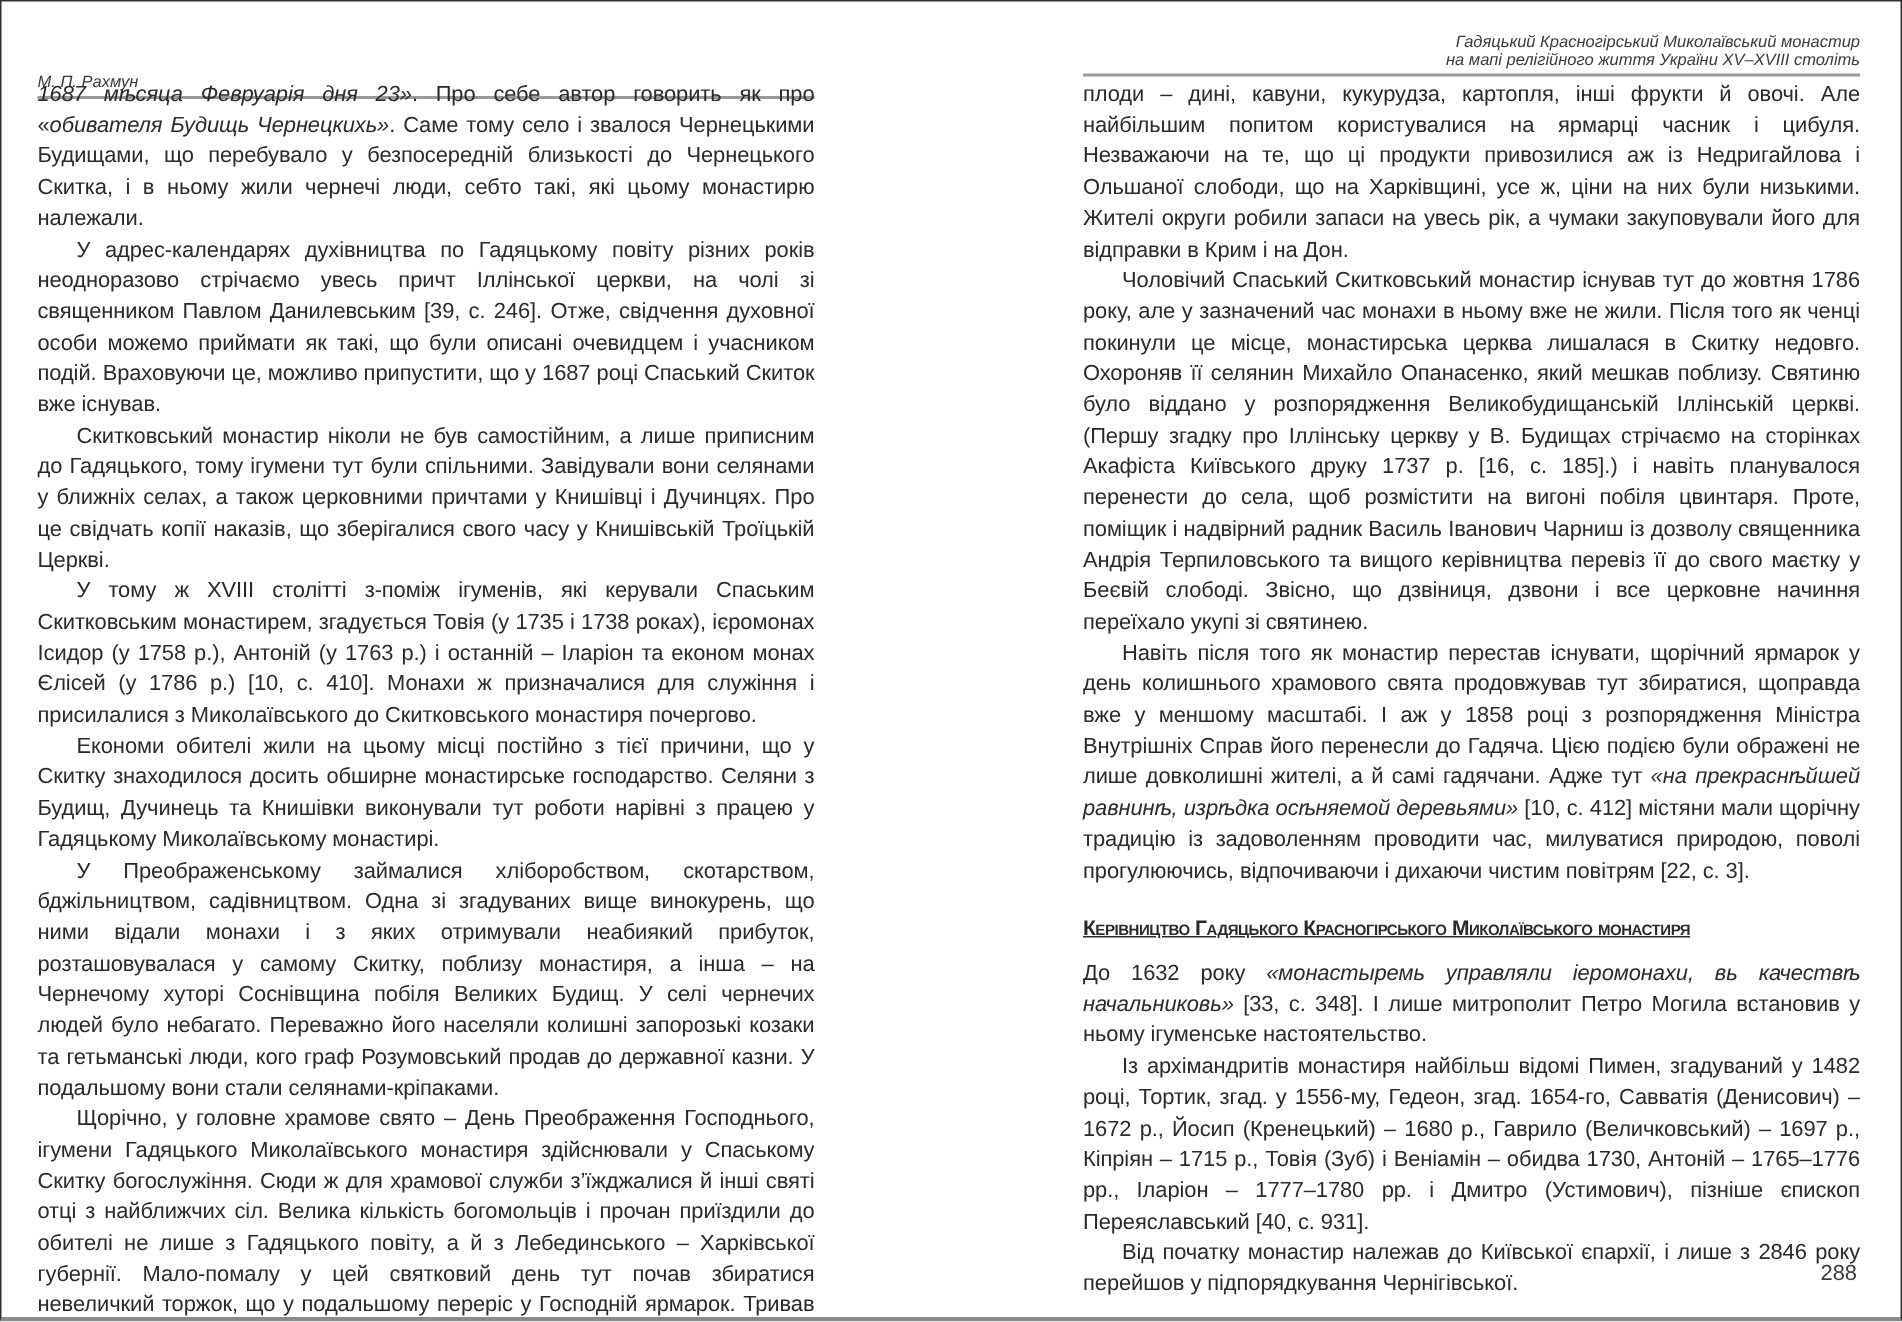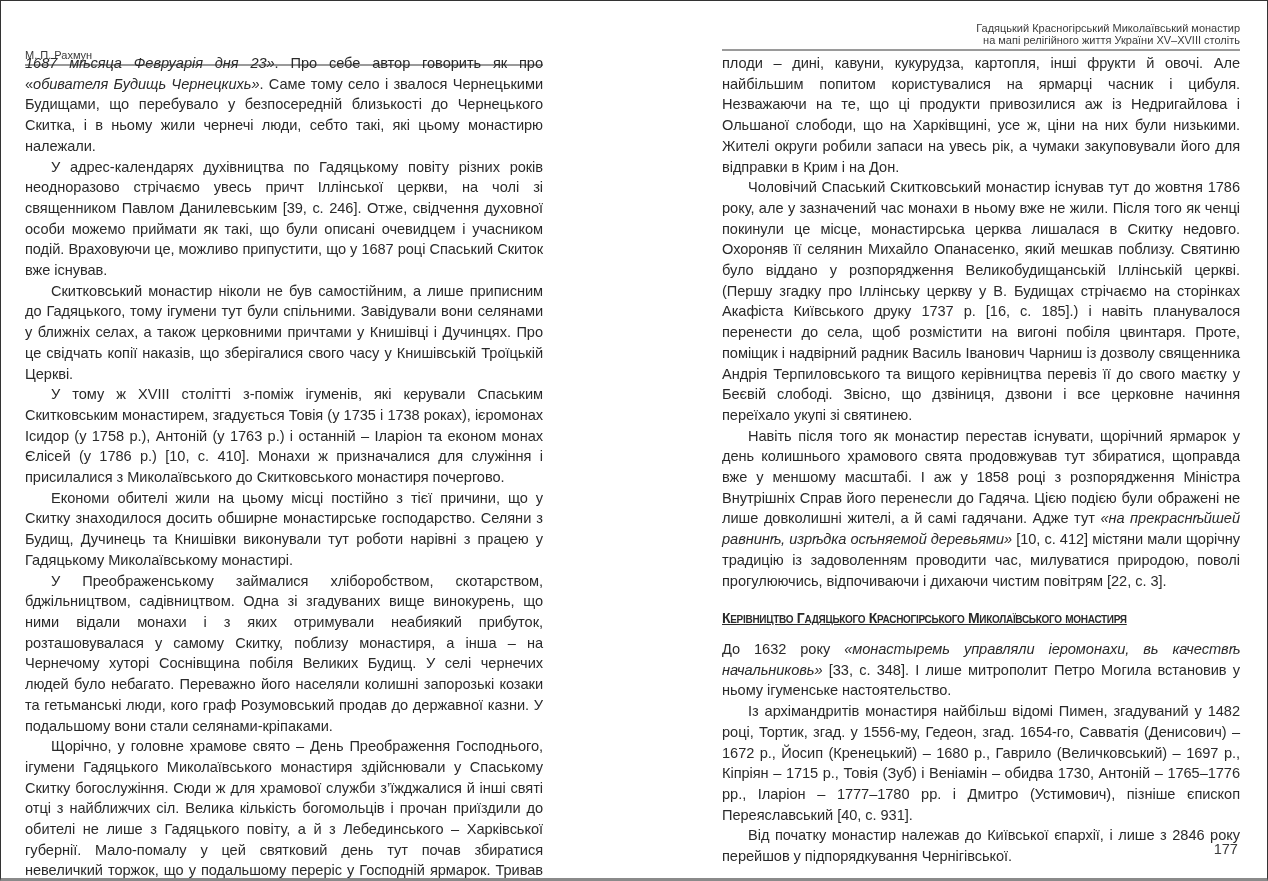--- a/index.html
+++ b/index.html
@@ -12,21 +12,21 @@
     box-sizing: border-box;
     border-top: 1px solid #333; border-left: 1px solid #333; border-right: 1px solid #333;
     border-bottom: 3px solid #8a8a8a;
     pointer-events: none;
   }
   .page { position: absolute; top: 0; height: 881px; }
   .page.left { left: 25px; width: 518px; }
   .page.right { left: 722px; width: 518px; }
   .running-head {
     position: absolute; top: 22px; left: 0; width: 100%;
-    font-size: 11px; line-height: 12px; color: #3a3a3a;
+    font-style: italic; font-size: 11px; line-height: 12px; color: #3a3a3a;
     border-bottom: 2px solid #9a9a9a; padding-bottom: 3px;
   }
   .page.left .running-head { top: 33px; height: 12px; margin-top: 16px; }
   .page.right .running-head { text-align: right; top: 22px; }
   .page.right .running-head div { display: block; }
   .body {
     position: absolute; top: 53px; left: 0; width: 100%;
     font-size: 14.6px; line-height: 20.7px; text-align: justify;
     letter-spacing: -0.05px;
   }
@@ -71,14 +71,14 @@
   </div>
   <div class="body">
     <p class="noindent"><span>плоди – дині, кавуни, кукурудза, картопля, інші фрукти й овочі. Але найбільшим попитом користувалися на ярмарці часник і цибуля. Незважаючи на те, що ці продукти привозилися аж із Недригайлова і Ольшаної слободи, що на Харківщині, усе ж, ціни на них були низькими. Жителі округи робили запаси на увесь рік, а чумаки закуповували його для відправки в Крим і на Дон.</span></p>
     <p><span>Чоловічий Спаський Скитковський монастир існував тут до жовтня 1786 року, але у зазначений час монахи в ньому вже не жили. Після того як ченці покинули це місце, монастирська церква лишалася в Скитку недовго. Охороняв її селянин Михайло Опанасенко, який мешкав поблизу. Святиню було віддано у розпорядження Великобудищанській Іллінській церкві. (Першу згадку про Іллінську церкву у В. Будищах стрічаємо на сторінках Акафіста Київського друку 1737 р. [16, с. 185].) і навіть планувалося перенести до села, щоб розмістити на вигоні побіля цвинтаря. Проте, поміщик і надвірний радник Василь Іванович Чарниш із дозволу священника Андрія Терпиловського та вищого керівництва перевіз її до свого маєтку у Беєвій слободі. Звісно, що дзвіниця, дзвони і все церковне начиння переїхало укупі зі святинею.</span></p>
     <p><span>Навіть після того як монастир перестав існувати, щорічний ярмарок у день колишнього храмового свята продовжував тут збиратися, щоправда вже у меншому масштабі. І аж у 1858 році з розпорядження Міністра Внутрішніх Справ його перенесли до Гадяча. Цією подією були ображені не лише довколишні жителі, а й самі гадячани. Адже тут </span><span class="it">«на прекраснѣйшей равнинѣ, изрѣдка осѣняемой деревьями»</span><span> [10, с. 412] містяни мали щорічну традицію із задоволенням проводити час, милуватися природою, поволі прогулюючись, відпочиваючи і дихаючи чистим повітрям [22, с. 3].</span></p>
     <div class="section-heading">Керівництво Гадяцького Красногірського Миколаївського монастиря</div>
     <p class="noindent"><span>До 1632 року </span><span class="it">«монастыремь управляли іеромонахи, вь качествѣ начальниковь»</span><span> [33, с. 348]. І лише митрополит Петро Могила встановив у ньому ігуменське настоятельство.</span></p>
     <p><span>Із архімандритів монастиря найбільш відомі Пимен, згадуваний у 1482 році, Тортик, згад. у 1556-му, Гедеон, згад. 1654-го, Савватія (Денисович) – 1672 р., Йосип (Кренецький) – 1680 р., Гаврило (Величковський) – 1697 р., Кіпріян – 1715 р., Товія (Зуб) і Веніамін – обидва 1730, Антоній – 1765–1776 рр., Іларіон – 1777–1780 рр. і Дмитро (Устимович), пізніше єпископ Переяславський [40, с. 931].</span></p>
     <p><span>Від початку монастир належав до Київської єпархії, і лише з 2846 року перейшов у підпорядкування Чернігівської.</span></p>
   </div>
-  <div class="folio">177</div>
+  <div class="folio">288</div>
 </div>
 
 </body></html>

